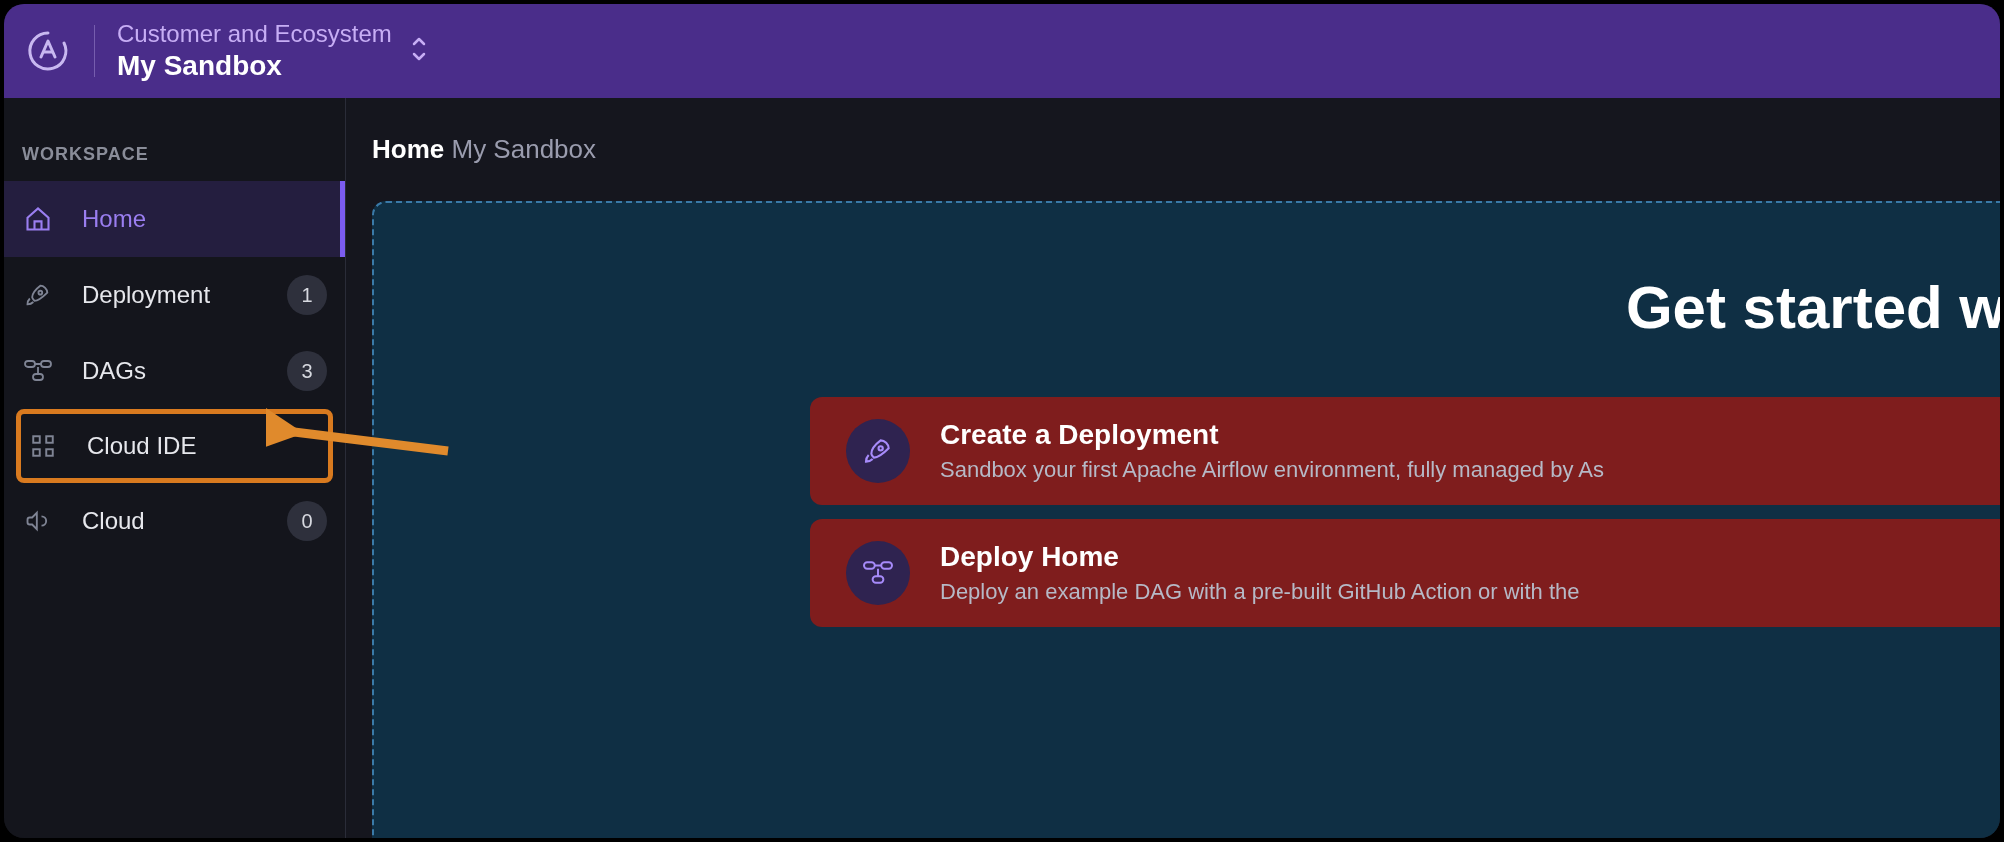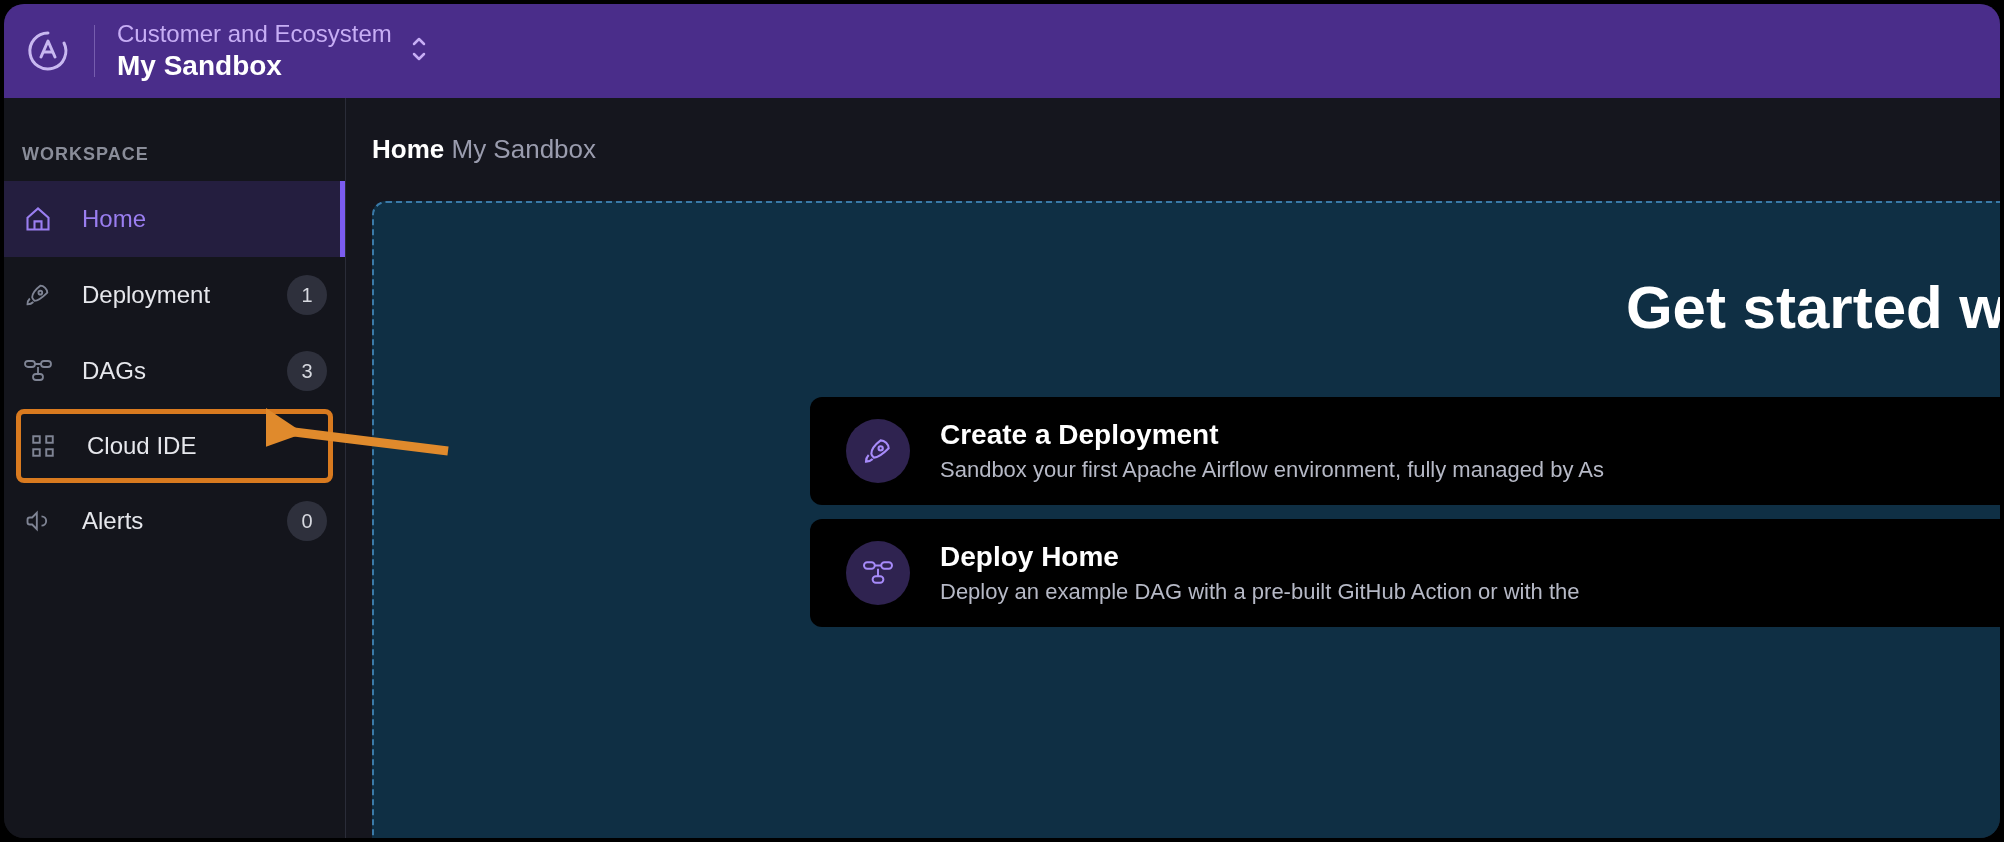--- a/index.html
+++ b/index.html
@@ -118,21 +118,21 @@
     font-size: 60px;
     font-weight: 700;
     white-space: nowrap;
   }
   .cards {
     position: absolute;
     top: 194px; left: 436px; right: 0;
     display: flex; flex-direction: column; gap: 14px;
   }
   .card {
-    background: #000000;
+    background: #7f1d1d;
     border-radius: 12px 0 0 12px;
     padding: 22px 0 22px 36px;
     display: flex; align-items: flex-end; gap: 30px;
   }
   .card-icon {
     width: 64px; height: 64px;
     border-radius: 50%;
     background: #2f2350;
     display: flex; align-items: center; justify-content: center;
     color: #a78bfa;
@@ -232,21 +232,21 @@
         </div>
       </div>
 
       <div class="sb-item">
         <span class="icon">
           <svg width="28" height="28" viewBox="0 0 24 24" fill="none" stroke="currentColor" stroke-width="1.6">
               <path d="M3 11v2a2 2 0 0 0 2 2h2l4 4V5L7 9H5a2 2 0 0 0-2 2z"></path>
               <path d="M15 8a4 4 0 0 1 0 8"></path>
             </svg>
         </span>
-        <span class="label">Alerts</span>
+        <span class="label">Cloud</span>
         <span class="sb-badge">0</span>
       </div>
 
     </div>
 
     <div class="main">
       <div class="breadcrumb">
          <span class="strong">Home</span>
         <span>My Sandbox</span>
       </div>

